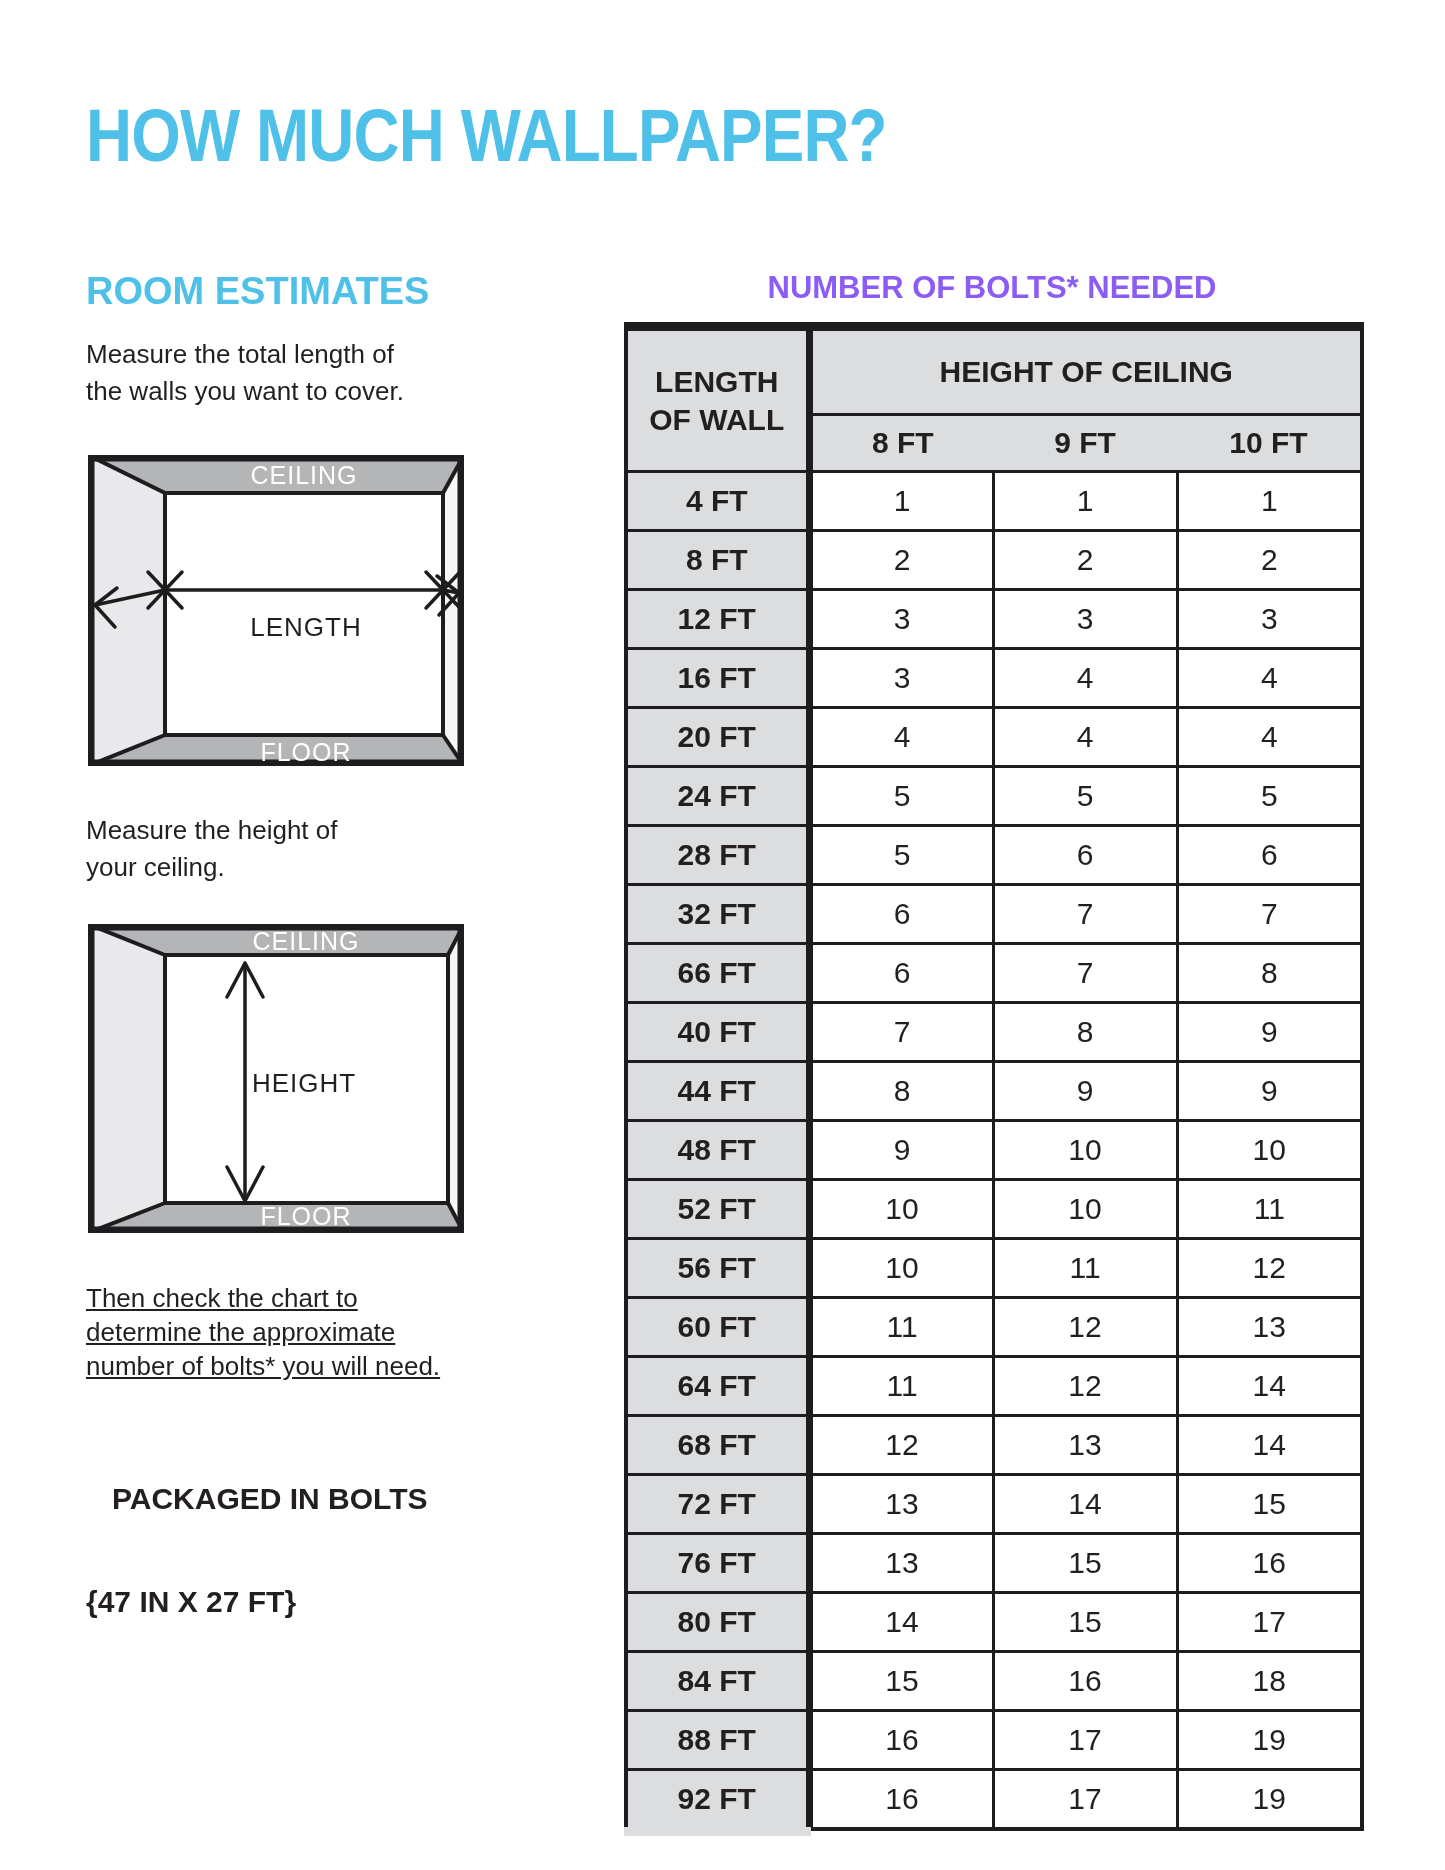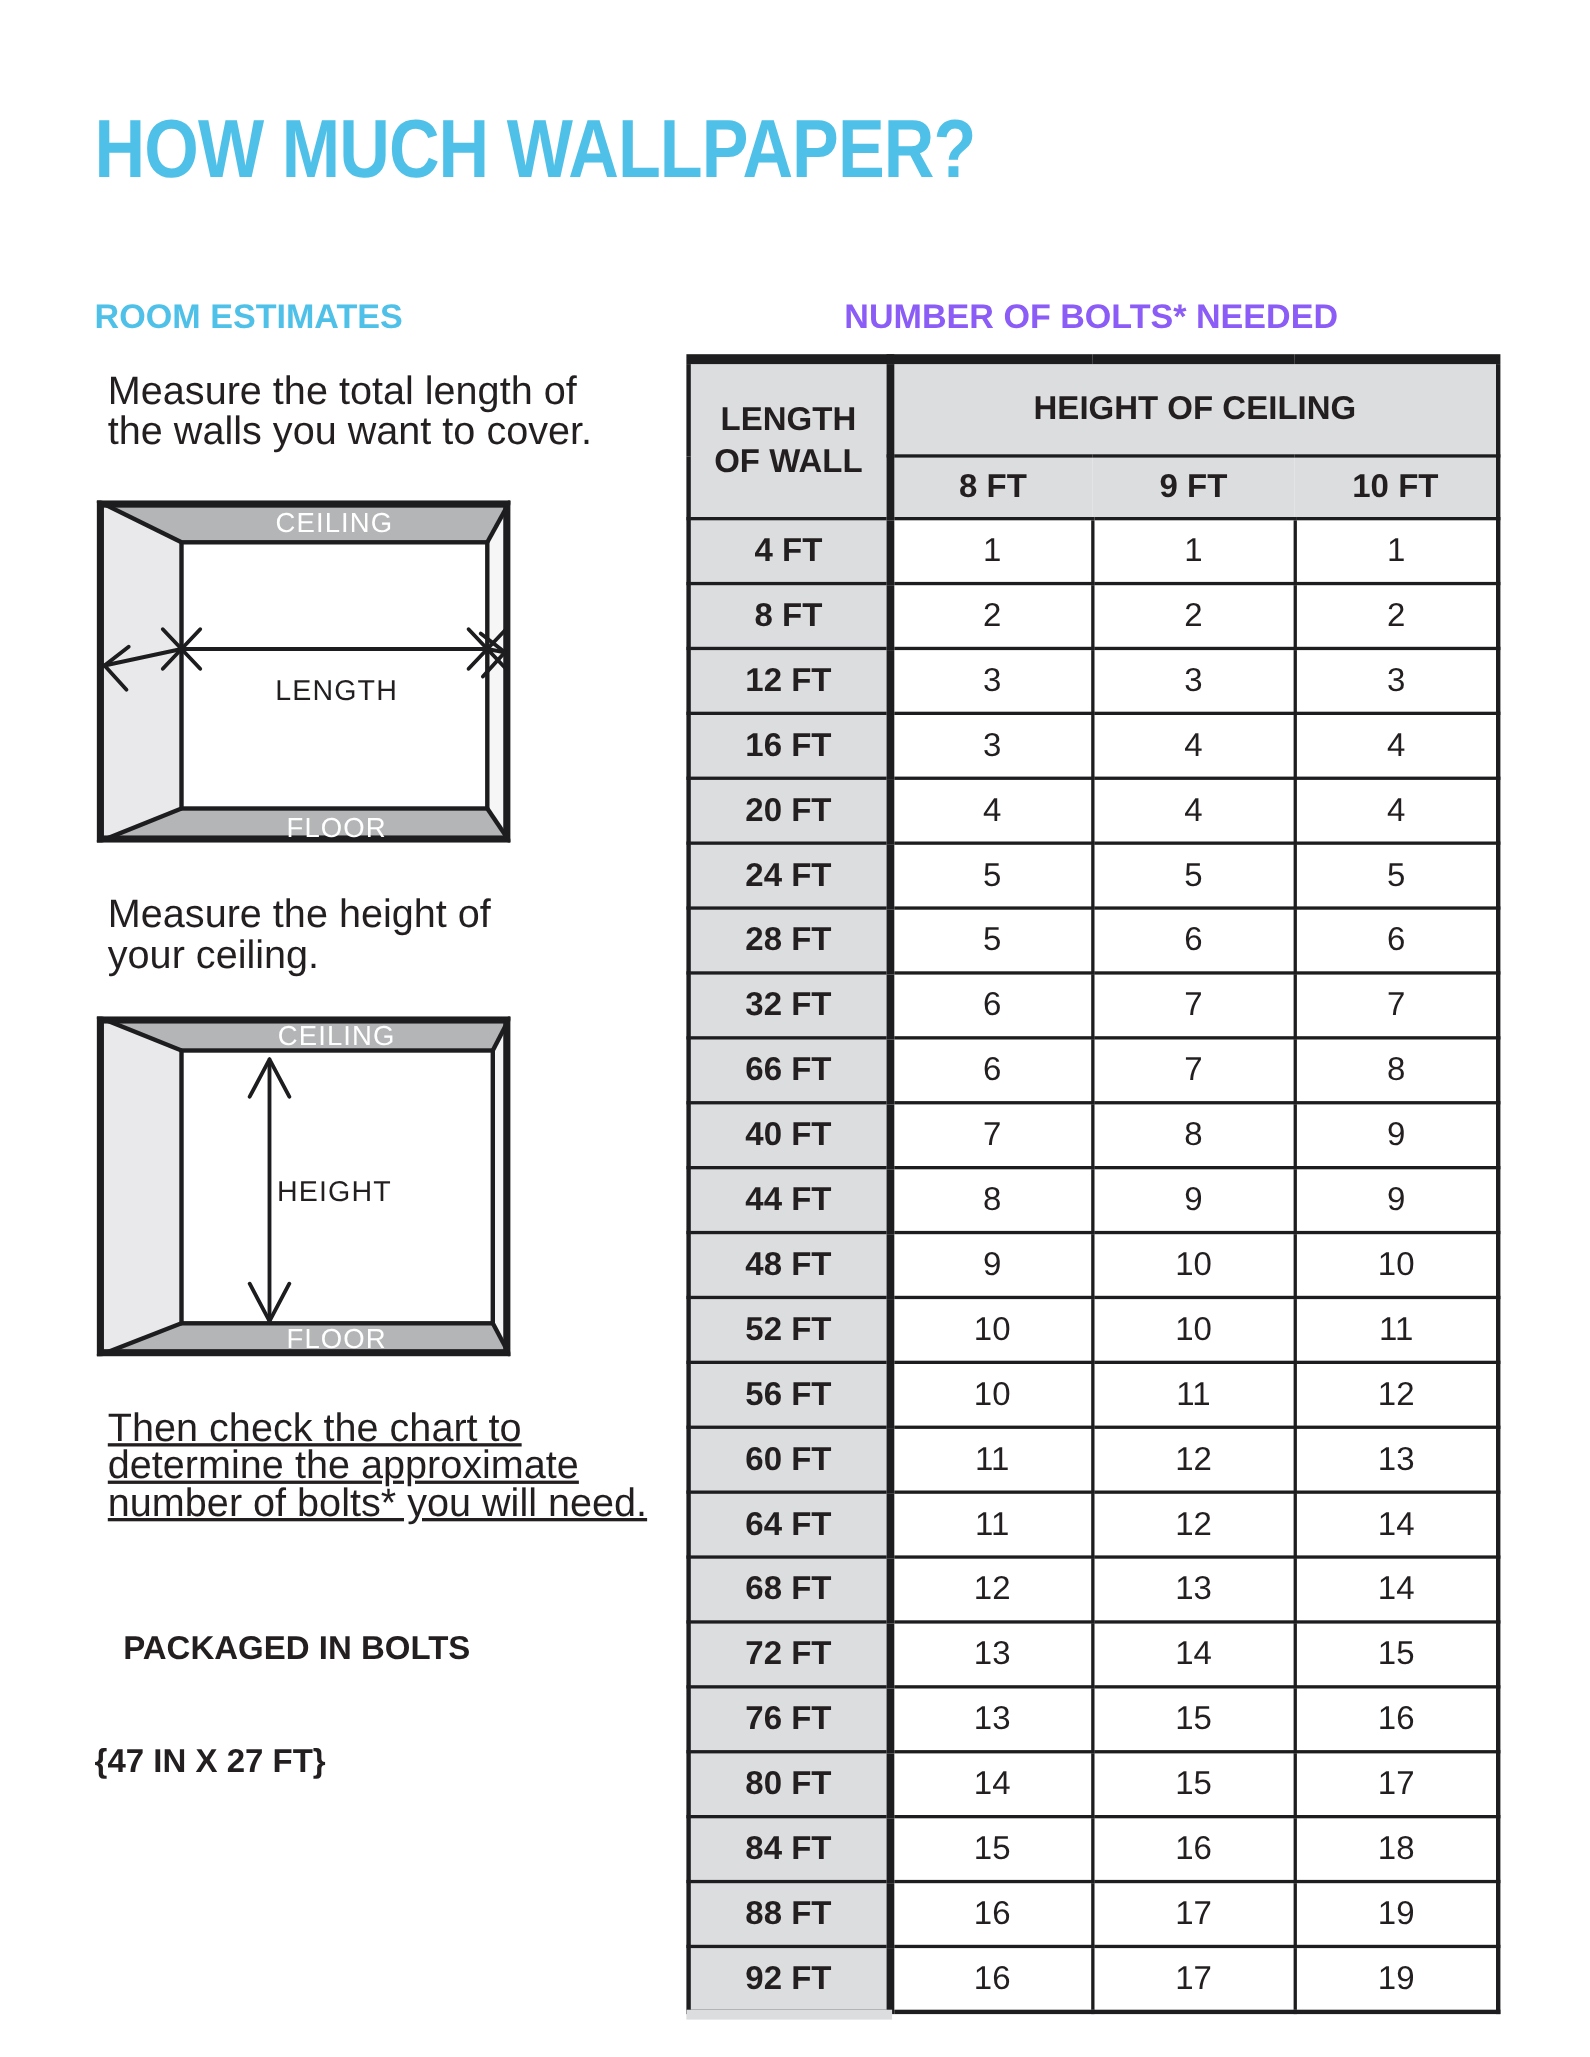--- a/index.html
+++ b/index.html
@@ -6,27 +6,27 @@
   body{
     width:1445px;height:1870px;position:relative;background:#ffffff;
     font-family:"Liberation Sans", sans-serif;color:#231f20;overflow:hidden;
   }
   .abs{position:absolute;}
   .page-title{
     left:86px;top:92px;font-size:75px;font-weight:bold;color:#4fc1e8;
     letter-spacing:-1px;transform:scaleX(0.85);transform-origin:left top;white-space:nowrap;
   }
   .section-heading{
-    left:86px;top:270px;font-size:31px;font-weight:bold;color:#4fc1e8;letter-spacing:0px;white-space:nowrap;
+    left:86px;top:270px;font-size:38px;font-weight:bold;color:#4fc1e8;letter-spacing:0px;white-space:nowrap;
   }
   .table-heading{
     left:624px;top:270px;width:736px;text-align:center;
     font-size:31px;font-weight:bold;color:#8b5cf6;white-space:nowrap;
   }
-  .para{font-size:36px;line-height:37px;white-space:pre-line;color:#231f20;margin-left:12px;}
+  .para{font-size:26px;line-height:37px;white-space:pre-line;color:#231f20;}
   .para1{left:86px;top:336px;}
   .para2{left:86px;top:812px;}
   .para3{left:86px;top:1281px;line-height:34px;text-decoration:underline;}
   .footnote{left:86px;top:1480px;font-size:30px;font-weight:bold;line-height:37px;}
   .footnote .indent{padding-left:26px;}
   .bolt-info{left:86px;top:1583px;font-size:30px;font-weight:bold;line-height:37px;}
   .bolt-info sup{font-size:19px;}
   .diagram1{left:88px;top:455px;}
   .diagram2{left:88px;top:924px;}
   svg text{font-family:"Liberation Sans", sans-serif;}

